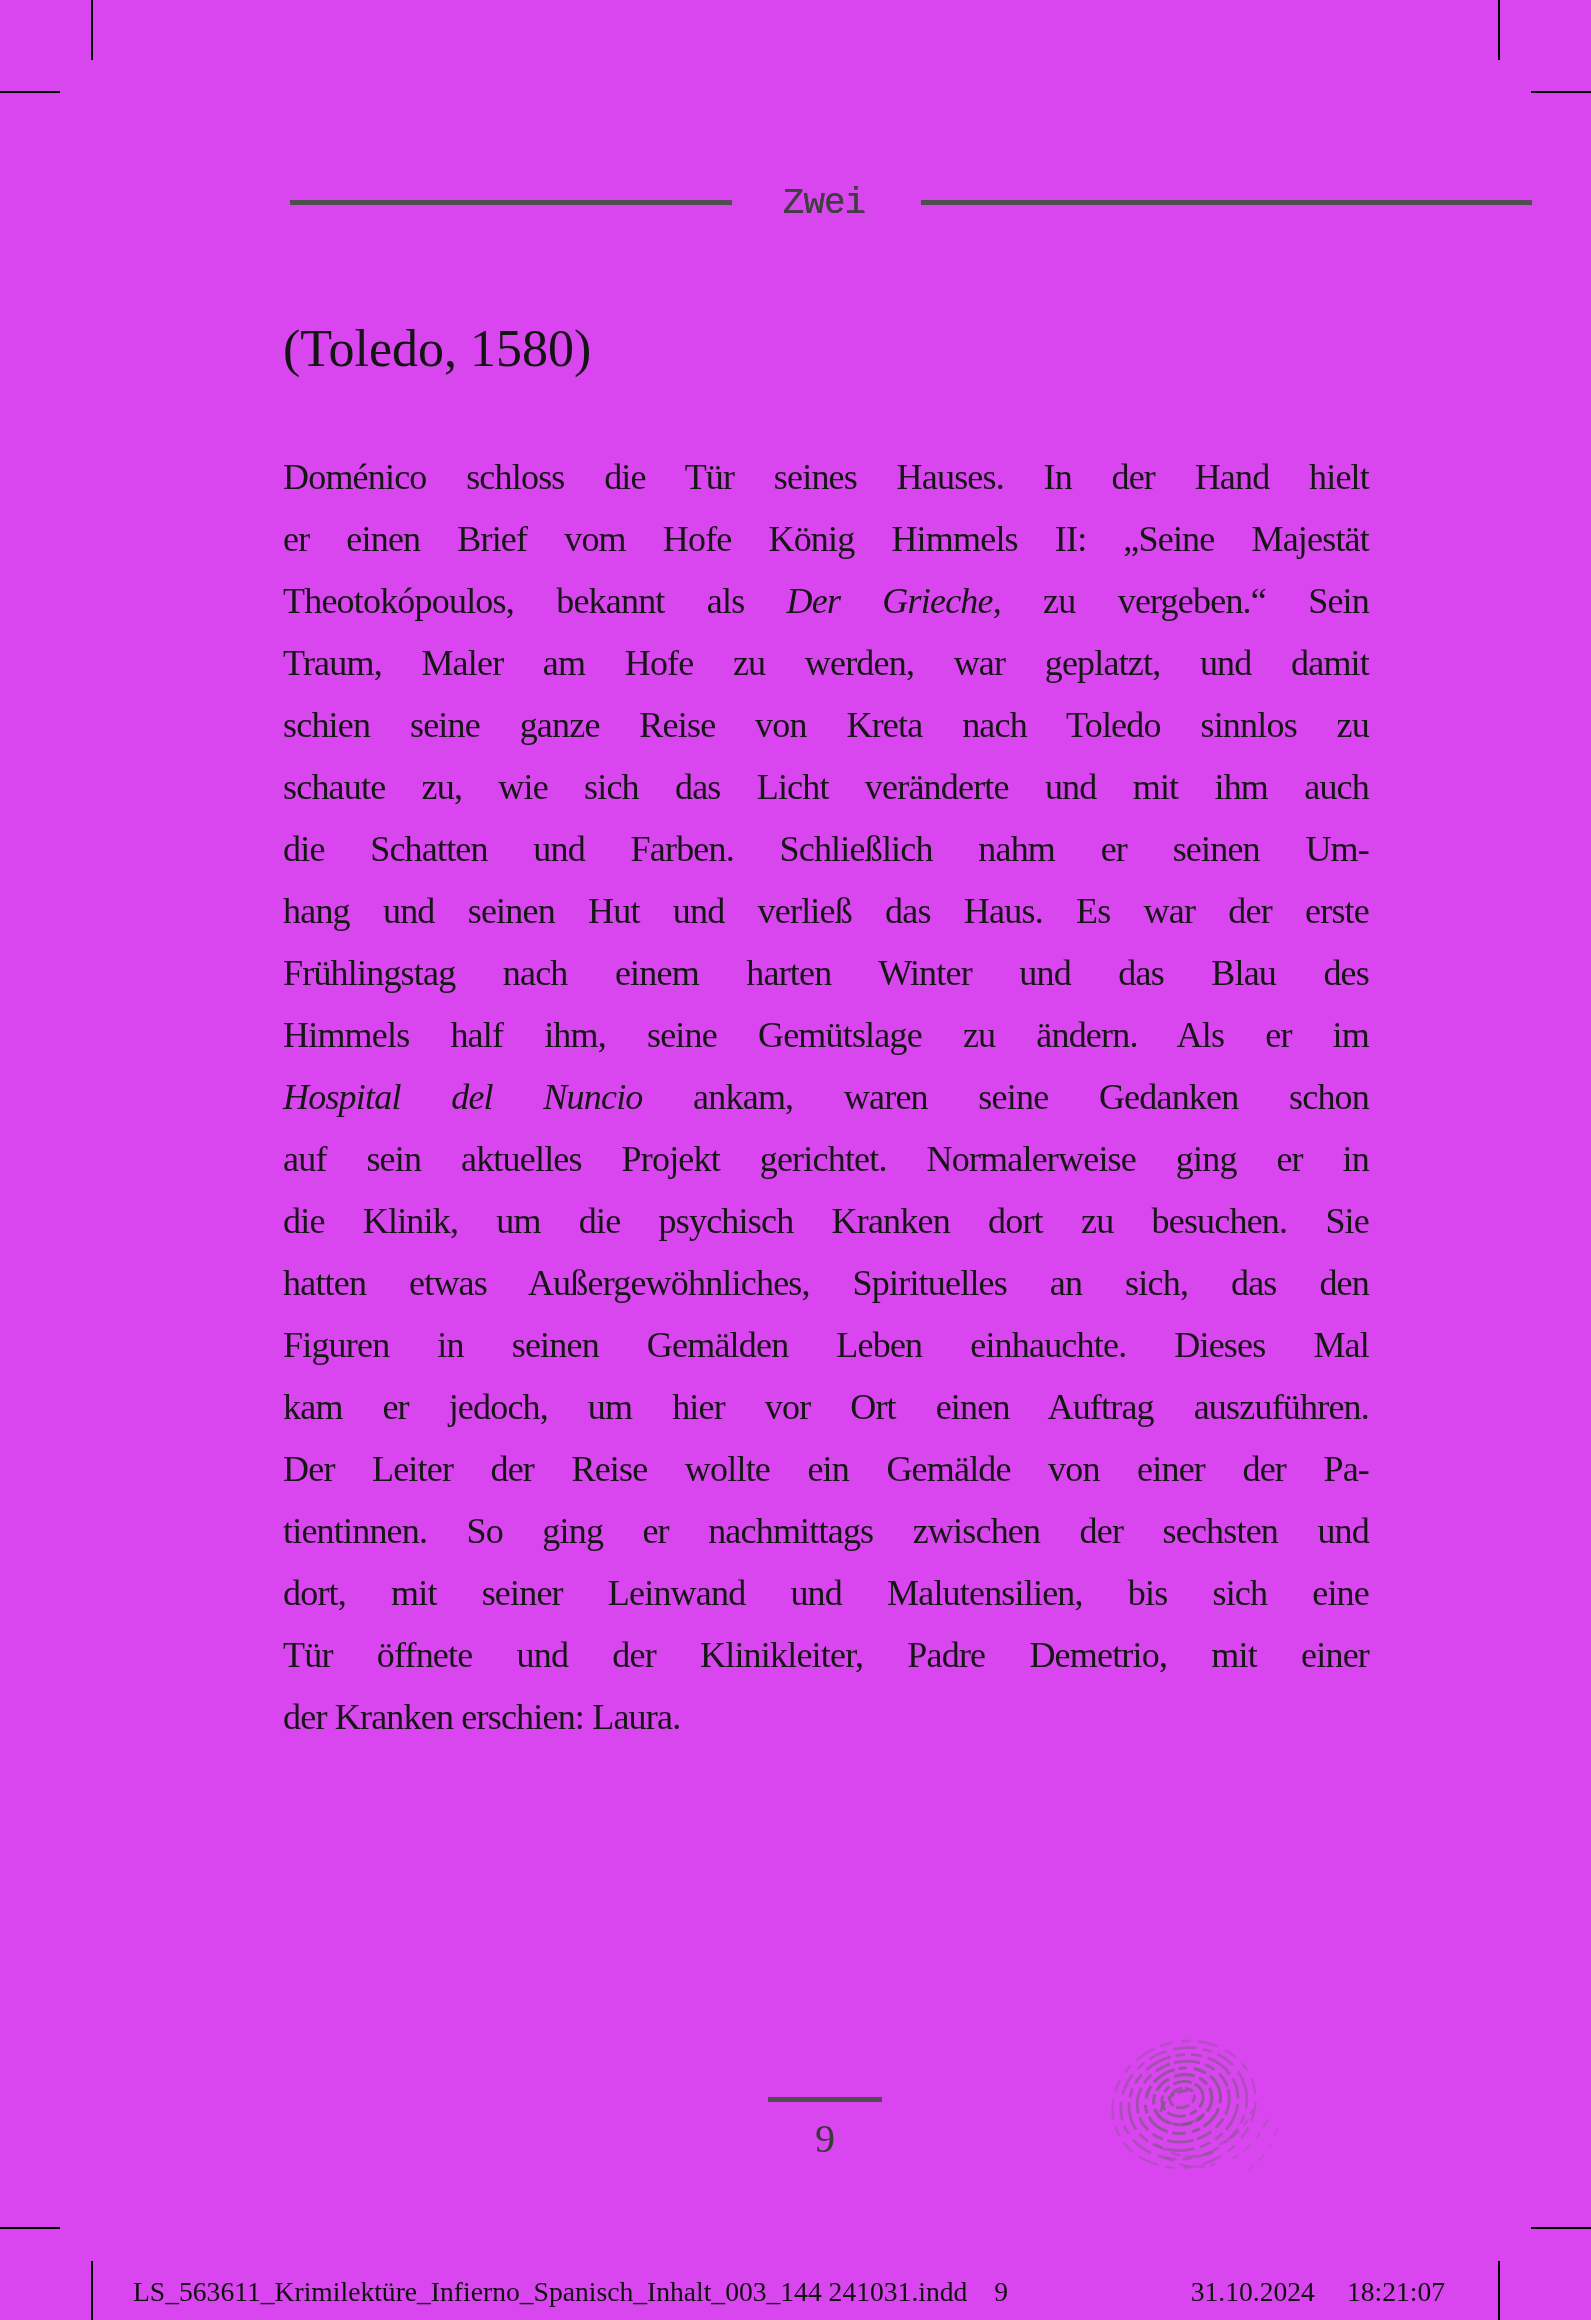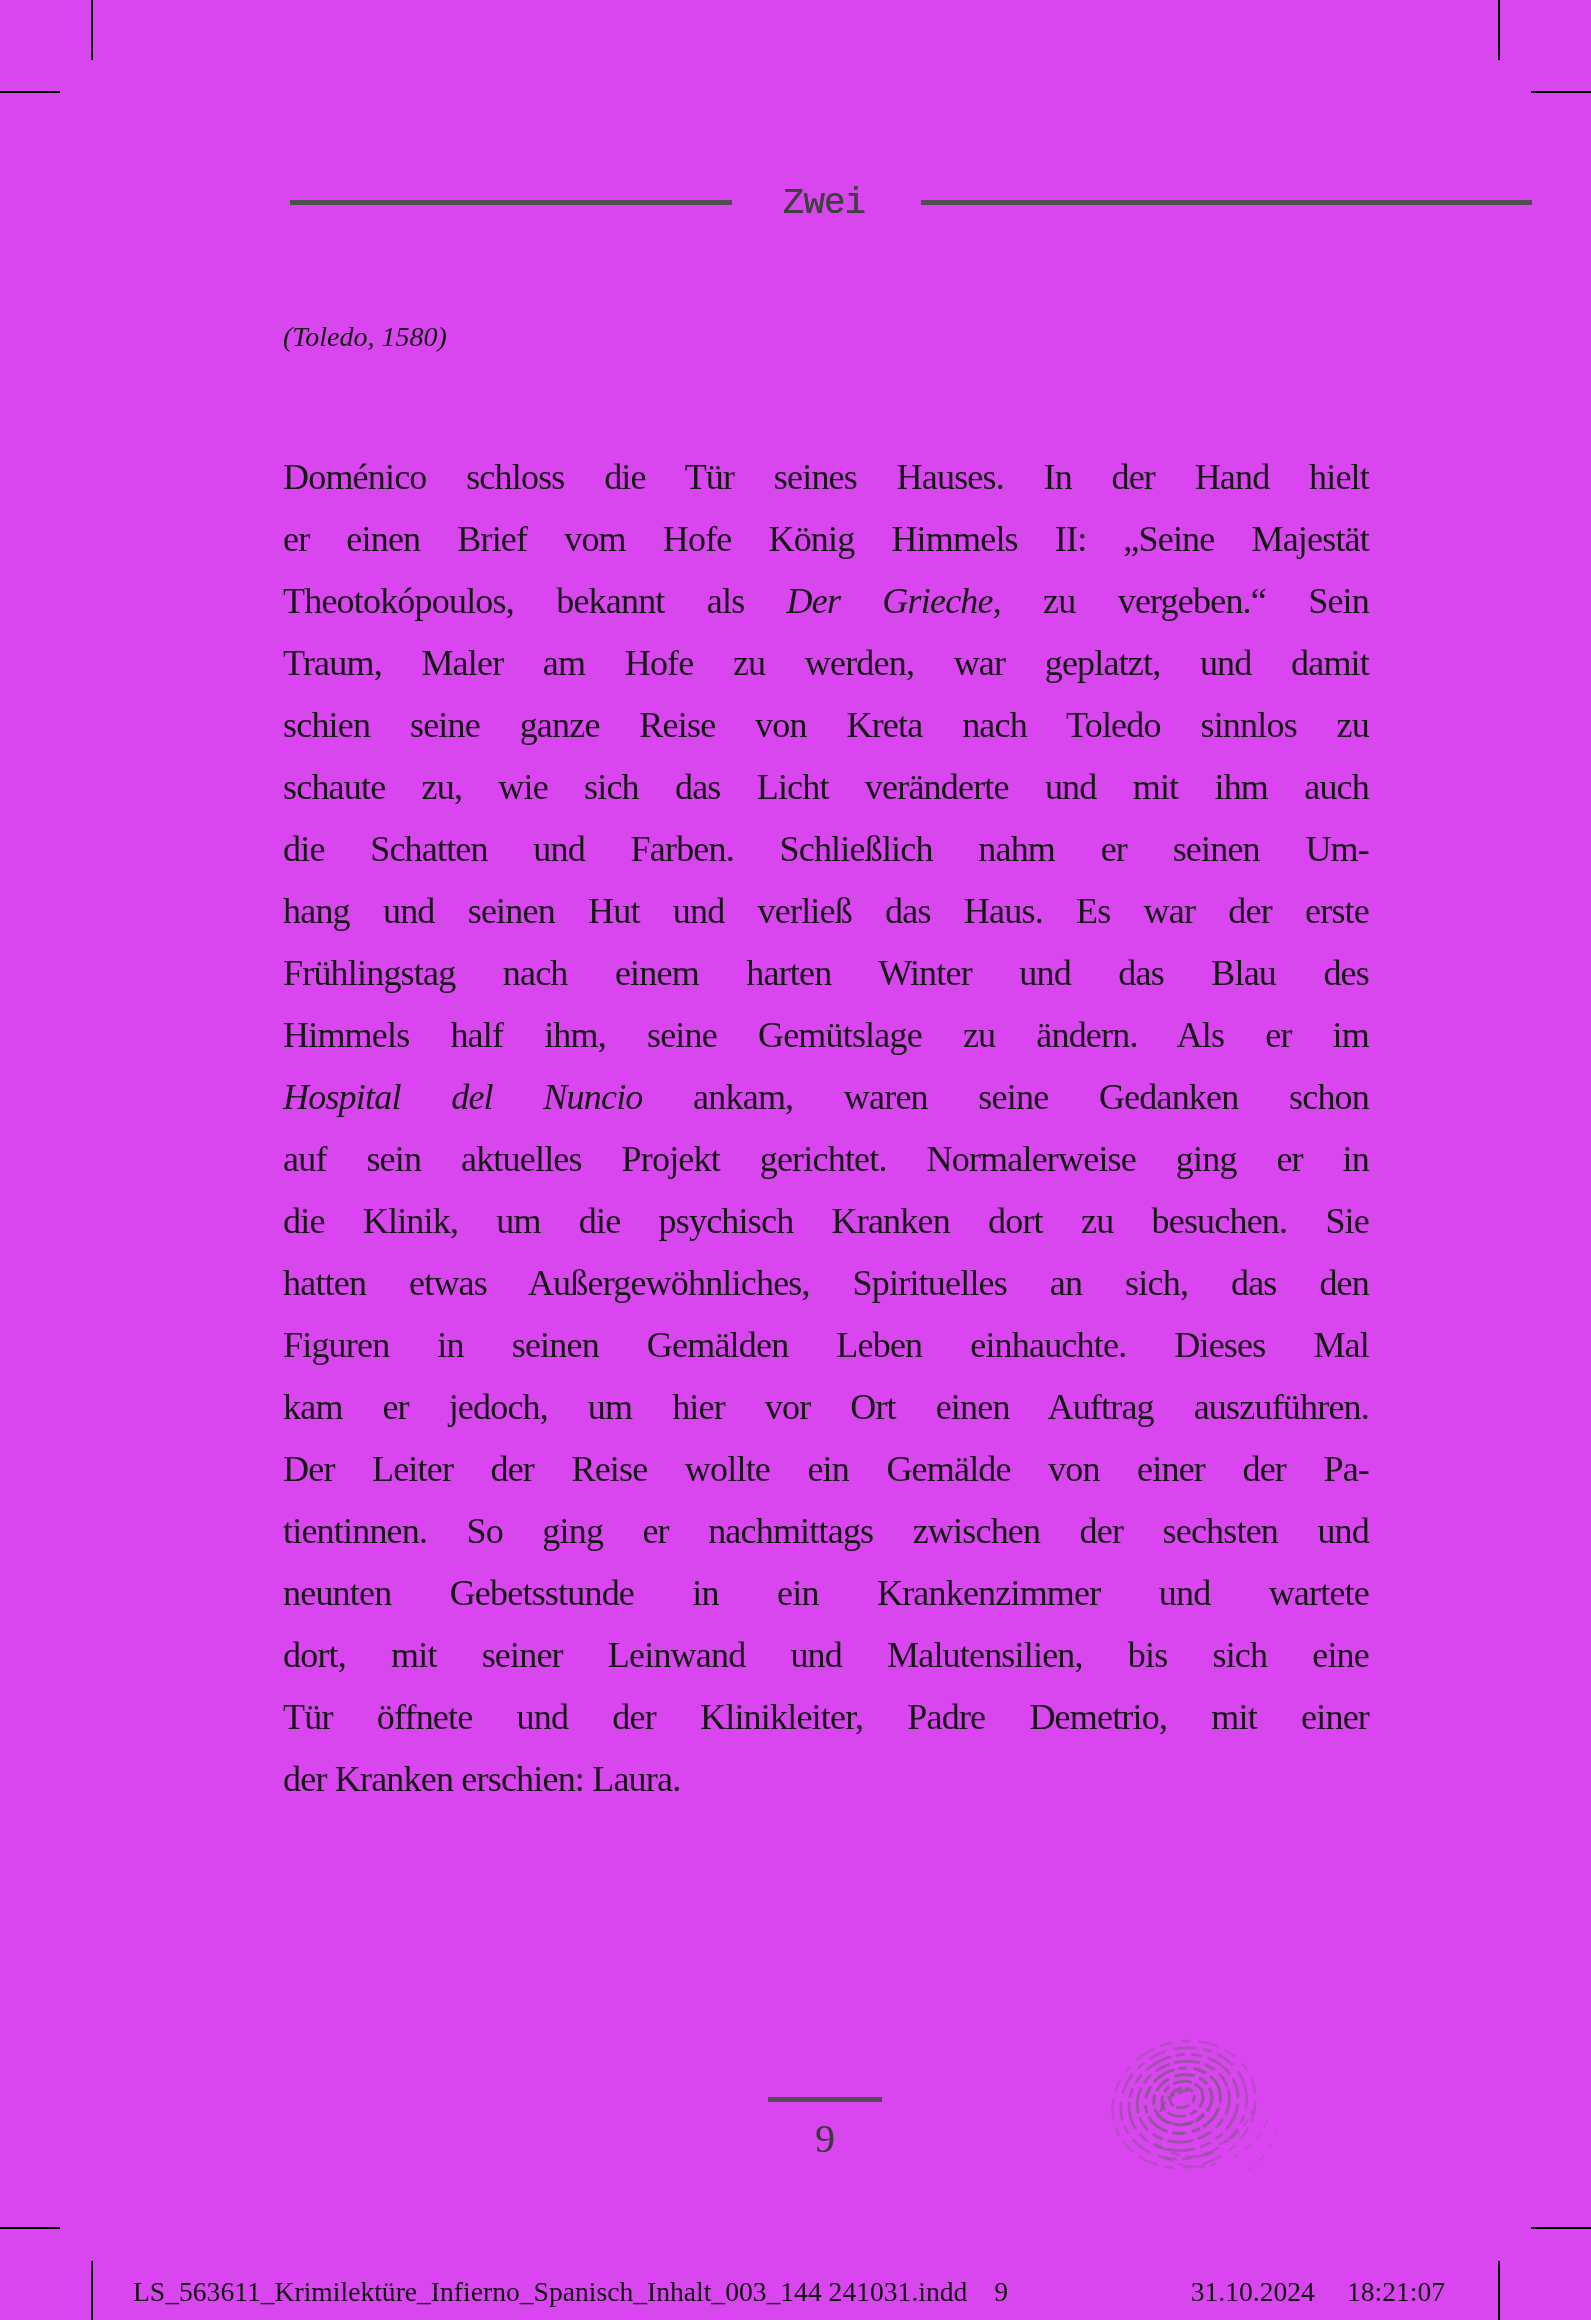--- a/index.html
+++ b/index.html
@@ -18,21 +18,21 @@
   .cm-bl-h{left:0;top:2227px;}
   .cm-br-h{left:1531px;top:2227px;}
   
   .rule{position:absolute;height:4.8px;background:#4f4f4f;}
   .rule-left{left:290px;top:200px;width:442px;}
   .rule-right{left:921px;top:200px;width:611px;}
   .chapter-title{position:absolute;left:824px;top:183px;transform:translateX(-50%);
     font-family:"Liberation Mono","DejaVu Sans Mono",monospace;font-size:36px;letter-spacing:-1px;
     color:#3f3f3f;white-space:nowrap;text-shadow:0 0 0.6px #3f3f3f;}
   
-  .dateline{position:absolute;left:283px;top:323px;font-size:28px;line-height:1;color:#141414;font-style:italic;}
+  .dateline{position:absolute;left:283px;top:323px;font-size:52px;line-height:1;color:#141414;}
   
   .body{position:absolute;left:283px;top:446px;width:1086px;font-size:36px;letter-spacing:-0.8px;}
   .bodyline{height:62px;line-height:62px;white-space:nowrap;
     text-align:justify;text-align-last:justify;}
   .bodyline.last{text-align-last:left;}
   .it{font-style:italic;}
   
   .folio-rule{position:absolute;left:768px;top:2097px;width:114px;height:4.8px;background:#4f4f4f;}
   .page-number{position:absolute;left:825px;top:2119px;transform:translateX(-50%);
     font-size:40px;color:#3a3a3a;line-height:1;}
@@ -79,21 +79,20 @@
       <div class="bodyline"><span>Frühlingstag nach einem harten Winter und das Blau des</span></div>
       <div class="bodyline"><span>Himmels half ihm, seine Gemütslage zu ändern. Als er im</span></div>
       <div class="bodyline"><span class="it">Hospital del Nuncio</span><span> ankam, waren seine Gedanken schon</span></div>
       <div class="bodyline"><span>auf sein aktuelles Projekt gerichtet. Normalerweise ging er in</span></div>
       <div class="bodyline"><span>die Klinik, um die psychisch Kranken dort zu besuchen. Sie</span></div>
       <div class="bodyline"><span>hatten etwas Außergewöhnliches, Spirituelles an sich, das den</span></div>
       <div class="bodyline"><span>Figuren in seinen Gemälden Leben einhauchte. Dieses Mal</span></div>
       <div class="bodyline"><span>kam er jedoch, um hier vor Ort einen Auftrag auszuführen.</span></div>
       <div class="bodyline"><span>Der Leiter der Reise wollte ein Gemälde von einer der Pa-</span></div>
       <div class="bodyline"><span>tientinnen. So ging er nachmittags zwischen der sechsten und</span></div>
-      <div class="bodyline"><span>neunten Gebetsstunde in ein Krankenzimmer und wartete</span></div>
       <div class="bodyline"><span>dort, mit seiner Leinwand und Malutensilien, bis sich eine</span></div>
       <div class="bodyline"><span>Tür öffnete und der Klinikleiter, Padre Demetrio, mit einer</span></div>
       <div class="bodyline last"><span>der Kranken erschien: Laura.</span></div>
     </div>
 
   <div>
     <div class="folio-rule"></div>
     <div class="page-number">9</div>
   </div>
 

